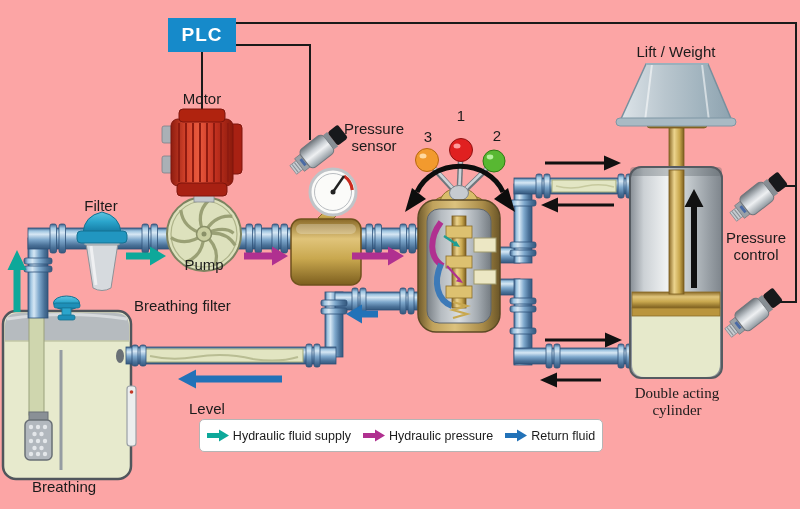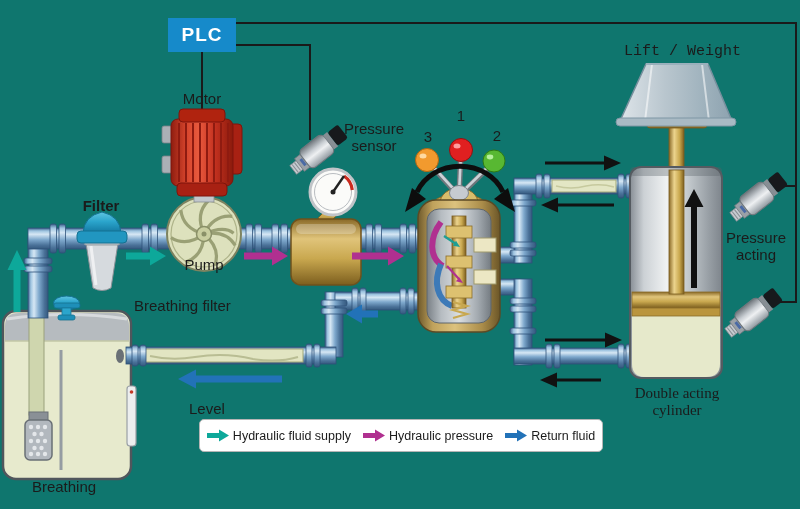--- a/index.html
+++ b/index.html
@@ -1,16 +1,16 @@
 <!DOCTYPE html>
 <html><head>
 <meta charset="utf-8">
 <style>
   html,body{margin:0;padding:0;background:#fff;}
-  #stage{position:relative;width:800px;height:509px;background:#0f766e;overflow:hidden;
+  #stage{position:relative;width:800px;height:509px;background:#fca5a5;overflow:hidden;
          font-family:"Liberation Sans",sans-serif;}
   #diagram{position:absolute;left:0;top:0;}
   .lbl{position:absolute;font-size:15px;line-height:17px;color:#1b1b1b;text-align:center;
        white-space:nowrap;}
   .lbl.left{text-align:left;margin-left:48px;}
   .num{position:absolute;font-size:15px;color:#1b1b1b;text-align:center;width:16px;}
   #plc-box{position:absolute;left:168px;top:18px;width:68px;height:34px;background:#168aca;
            color:#fff;display:flex;align-items:center;justify-content:center;
            font-size:19px;font-weight:bold;letter-spacing:1px;}
   #legend-box{position:absolute;left:199px;top:419px;width:404px;height:33px;background:#fff;
@@ -376,36 +376,36 @@
   <polygon points="545,338.6 605,338.6 605,332.5 622,340 605,347.5 605,341.4 545,341.4" fill="#111111"></polygon>
   <polygon points="601,378.6 557,378.6 557,372.5 540,380 557,387.5 557,381.4 601,381.4" fill="#111111"></polygon>
 </svg>
 
 <div id="plc-box">
   <span>PLC</span>
 </div>
 
 <div class="lbl" style="left:168px;top:90px;width:68px;">Motor</div>
 <div class="lbl" style="left:170px;top:256px;width:68px;">Pump</div>
-<div class="lbl" style="left:72px;top:197px;width:58px;font-weight:bold;">Filter</div>
+<div class="lbl" style="left:72px;top:197px;width:58px;">Filter</div>
 <div class="lbl left" style="left:86px;top:297px;">Breathing filter</div>
 <div class="lbl left" style="left:141px;top:400px;">Level</div>
 <div class="lbl" style="left:20px;top:478px;width:88px;">Breathing</div>
 <div class="lbl" style="left:333px;top:120px;width:82px;">
   <span>Pressure</span><br>
   <span>sensor</span>
 </div>
-<div class="lbl" style="left:624px;top:43px;width:104px;font-family:Liberation Mono, monospace;">Lift / Weight</div>
+<div class="lbl" style="left:624px;top:43px;width:104px;">Lift / Weight</div>
 <div class="lbl" style="left:608px;top:385px;width:138px;font-family:Liberation Serif, serif;">
   <span>Double acting</span><br>
   <span>cylinder</span>
 </div>
 <div class="lbl" style="left:718px;top:229px;width:76px;">
   <span>Pressure</span><br>
-  <span>acting</span>
+  <span>control</span>
 </div>
 <div class="num" style="left:420px;top:128px;">3</div>
 <div class="num" style="left:453px;top:107px;">1</div>
 <div class="num" style="left:489px;top:127px;">2</div>
 
 <div id="legend-box">
   <div class="legend-item">
     <svg width="22" height="13">
       <polygon points="0,4 12,4 12,0.5 22,6.5 12,12.5 12,9 0,9" fill="#0da89a"></polygon>
     </svg>

